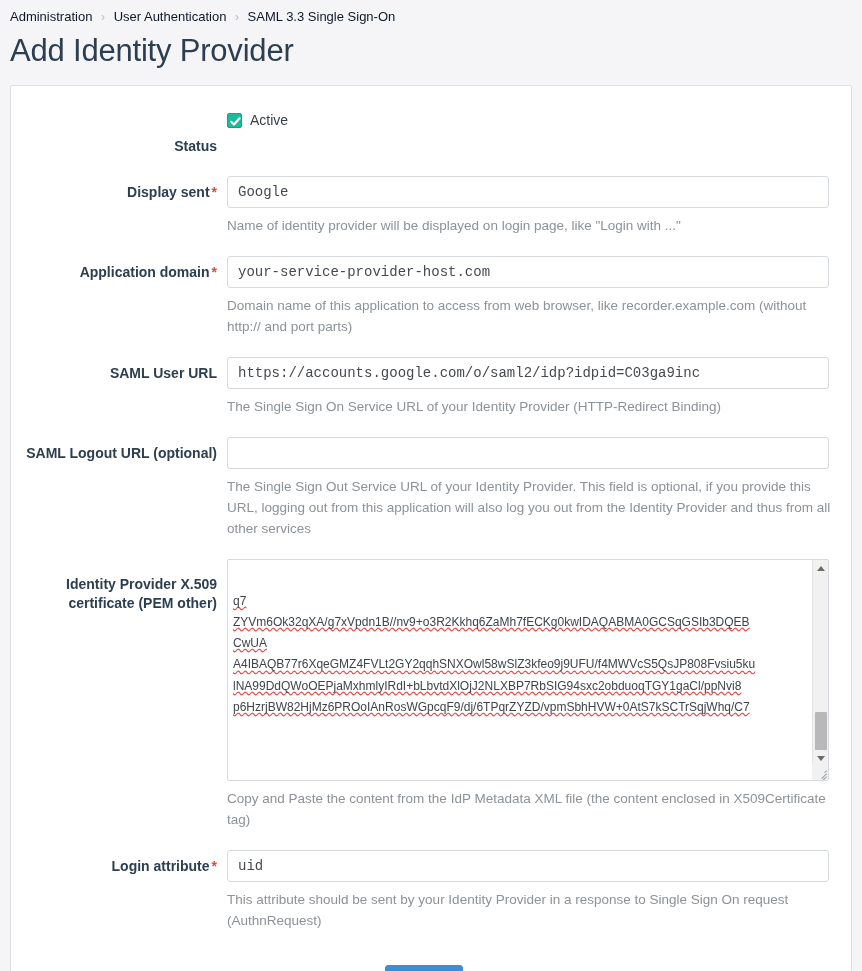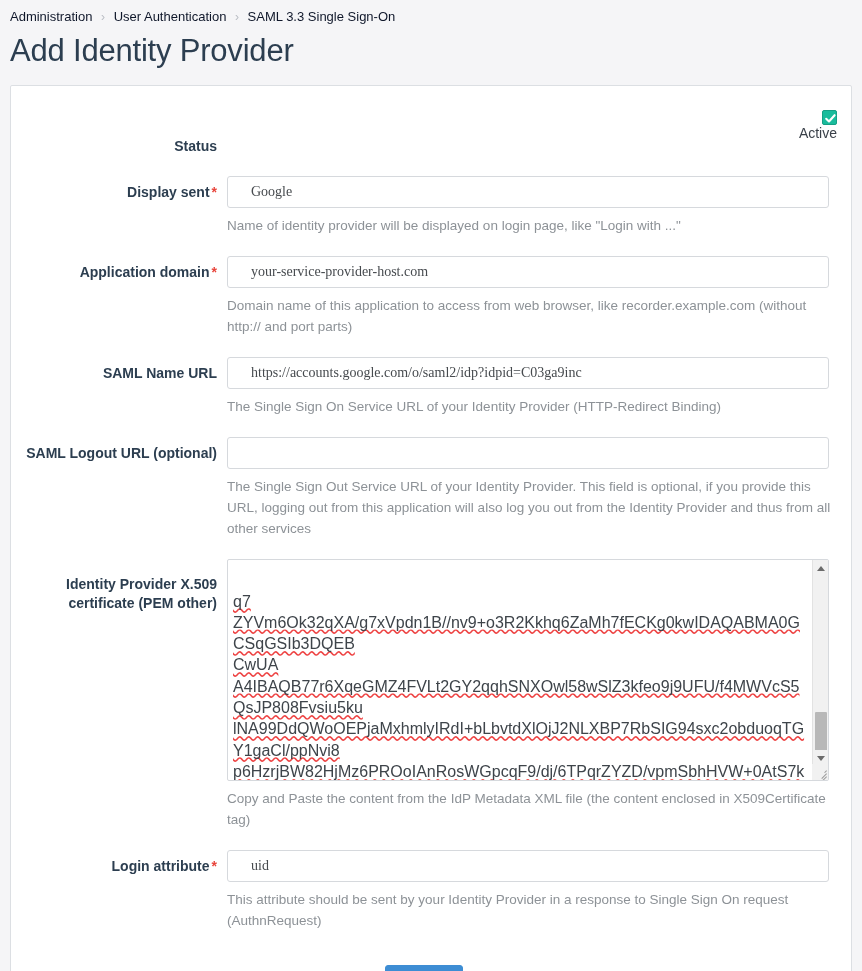--- a/index.html
+++ b/index.html
@@ -91,46 +91,45 @@
     flex: 1 1 auto;
     min-width: 0;
     padding-left: 0;
   }
 
   
   .txt {
     display: block;
     width: 602px;
     height: 32px;
-    padding: 5px 23px;
+    padding: 5px 10px;
     border: 1px solid #d6d9dd;
     border-radius: 3px;
     background: #fff;
-    font-family: Liberation Serif, serif;
+    font-family: Liberation Mono, monospace;
     font-size: 14px;
     color: #464a4e;
     outline: none;
   }
   .txt::placeholder { color: #b3b7bb; }
 
   .help {
     width: 604px;
     margin-top: 7px;
     font-size: 13.5px;
     color: #8d9297;
     line-height: 21px;
   }
 
   
   .cbwrap {
     display: flex;
-    align-items: flex-end;
+    align-items: center;
     height: 22px;
     padding-top: 2px;
-    flex-direction: column;
   }
   .cbox {
     width: 15px;
     height: 15px;
     border-radius: 2px;
     background: #1abc9c;
     border: 1px solid #16a085;
     position: relative;
     flex: 0 0 15px;
     cursor: pointer;
@@ -152,21 +151,21 @@
     background: #fff;
     overflow: hidden;
   }
   .ta-text {
     position: absolute;
     left: 0; top: 0;
     width: 584px;
     height: 222px;
     padding: 2px 4px 4px 5px;
     font-family: "Liberation Sans", sans-serif;
-    font-size: 16px;
+    font-size: 12px;
     line-height: 21.3px;
     color: #3e444a;
     word-break: break-all;
     overflow: hidden;
     white-space: pre-wrap;
     
     text-indent: 0;
   }
   .ta-inner {
     margin-top: -14px;
@@ -296,21 +295,21 @@
       <div class="label-col">
         <span>Application domain</span><span class="req">*</span>
       </div>
       <div class="field-col">
         <input class="txt" type="text" value="your-service-provider-host.com" style="">
         <div class="help">Domain name of this application to access from web browser, like recorder.example.com (without http:// and port parts)</div>
       </div>
     </div>
 
     <div class="row">
-      <div class="label-col">SAML Name URL</div>
+      <div class="label-col">SAML User URL</div>
       <div class="field-col">
         <input class="txt" type="text" value="https://accounts.google.com/o/saml2/idp?idpid=C03ga9inc" style="">
         <div class="help">The Single Sign On Service URL of your Identity Provider (HTTP-Redirect Binding)</div>
       </div>
     </div>
 
     <div class="row">
       <div class="label-col">SAML Logout URL (optional)</div>
       <div class="field-col">
         <input class="txt" type="text" value="" style="">

